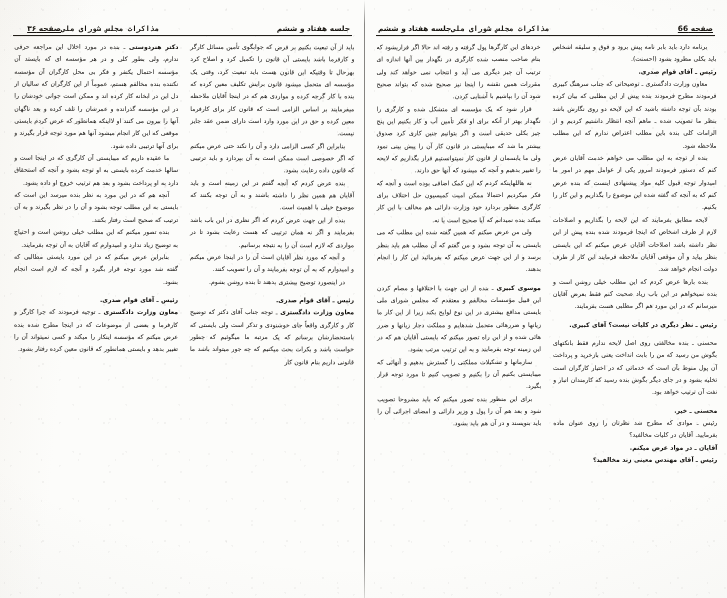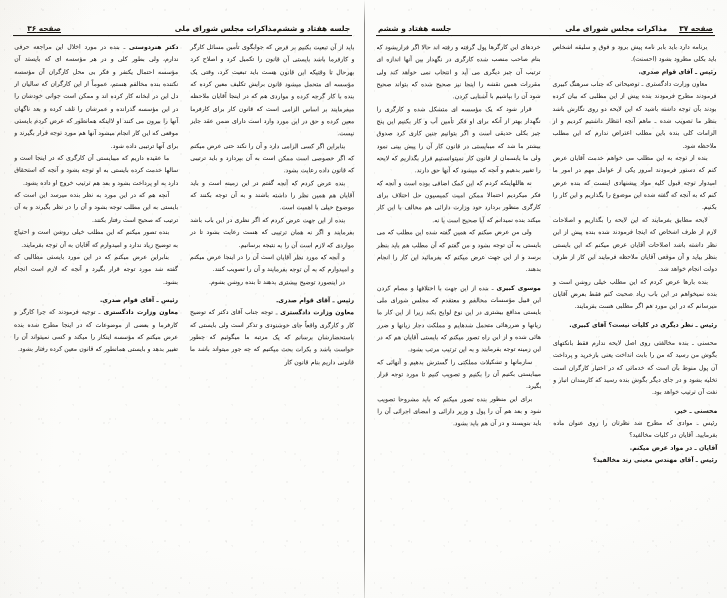--- a/index.html
+++ b/index.html
@@ -53,21 +53,21 @@
     position:relative;
     display:flex;align-items:flex-end;justify-content:space-between;
     height:19px;
     padding:0 4px 1px 4px;
     font-size:7.4px;
     font-weight:bold;
     letter-spacing:.2px;
     color:#17140f;
   }
   .runhead .folio{min-width:46px;text-decoration:underline;}
-  .runhead .journal{flex:1;text-align:right;}
+  .runhead .journal{flex:1;text-align:left;font-family:Liberation Mono, monospace;}
   .runhead .session{min-width:72px;text-align:center;margin-top:28px;}
   .rule{
     height:0;border-top:1.6px solid #211e19;
     margin:1px 2px 5px 2px;
     box-shadow:0 1.2px 0 -0.4px rgba(33,30,25,.35);
   }
 
   
   .cols{
     display:flex;
@@ -95,21 +95,21 @@
 </style>
 </head>
 <body>
 
 <div id="scan"></div>
 
 <div class="spread">
 
   <div class="page left-page">
     <div class="runhead">
-      <span class="folio">صفحه ۳۷</span>
+      <span class="folio">صفحه 66</span>
       <span class="journal">مذاکرات مجلس شورای ملی</span>
       <span class="session">جلسه هفتاد و ششم</span>
     </div>
     <div class="rule"></div>
 
     <div class="cols">
 
       <div class="col">
         <p>برنامه دارد باید بابر نامه پیش برود و فوق و سلیقه اشخاص باید بکلی مطرود بشود (احسنت).</p>
         <p class="noind"><span class="spk">رئیس ـ آقای قوام صدری.</span></p>

